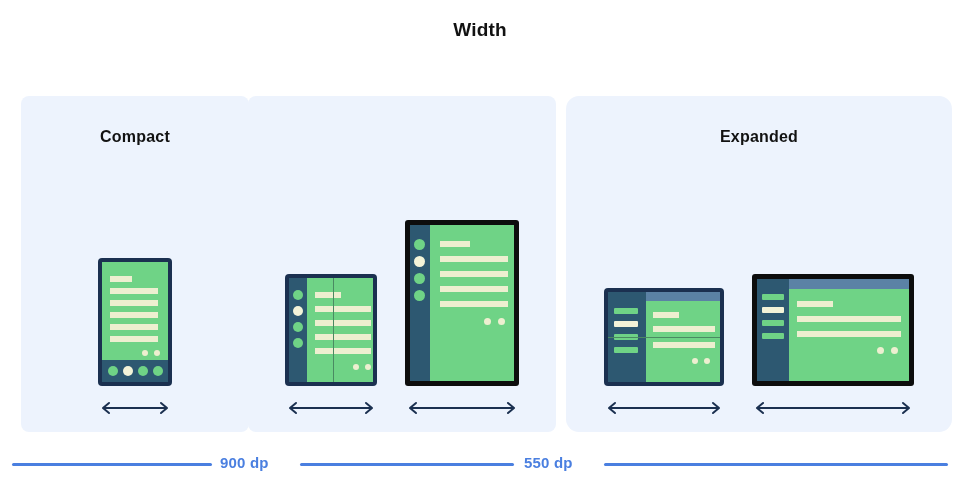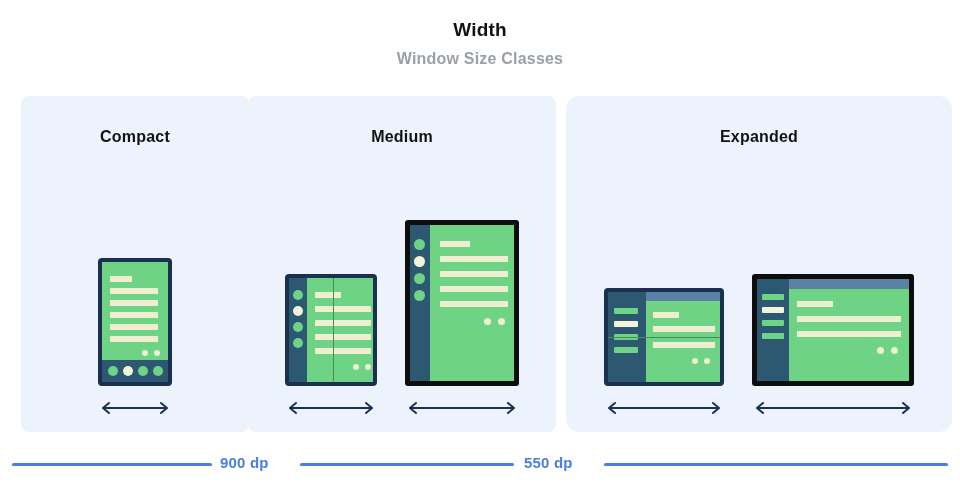--- a/index.html
+++ b/index.html
@@ -91,21 +91,20 @@
     color: #4a7fe0; letter-spacing: .2px; white-space: nowrap;
   }
 </style>
 </head>
 <body>
 
 <div class="page">
 
   <div class="header">
     <div class="title">Width</div>
-    <div class="subtitle">Window Size Classes</div>
   </div>
 
   <div class="panels">
 
     <div class="panel p0">
       <div class="panel-label">Compact</div>
       <div class="stage">
 
         <div class="devcol">
 
@@ -131,21 +130,20 @@
             <line x1="5" y1="8" x2="69" y2="8" stroke="#1b3050" stroke-width="2"></line>
             <polyline points="11,3 5,8 11,13" fill="none" stroke="#1b3050" stroke-width="2" stroke-linecap="round" stroke-linejoin="round"></polyline>
             <polyline points="63,3 69,8 63,13" fill="none" stroke="#1b3050" stroke-width="2" stroke-linecap="round" stroke-linejoin="round"></polyline>
           </svg>
         </div>
 
       </div>
     </div>
 
     <div class="panel p1">
-      <div class="panel-label">Medium</div>
       <div class="stage">
 
         <div class="devcol">
           <div class="device bezel-navy" style="width:92px;height:112px;">
             <div class="screen">
               <div class="rail" style="width:18px;">
                 <div class="rail-dot" style="left:4px;top:12px;width:10px;height:10px;"></div>
                 <div class="rail-dot active" style="left:4px;top:28px;width:10px;height:10px;"></div>
                 <div class="rail-dot" style="left:4px;top:44px;width:10px;height:10px;"></div>
                 <div class="rail-dot" style="left:4px;top:60px;width:10px;height:10px;"></div>

